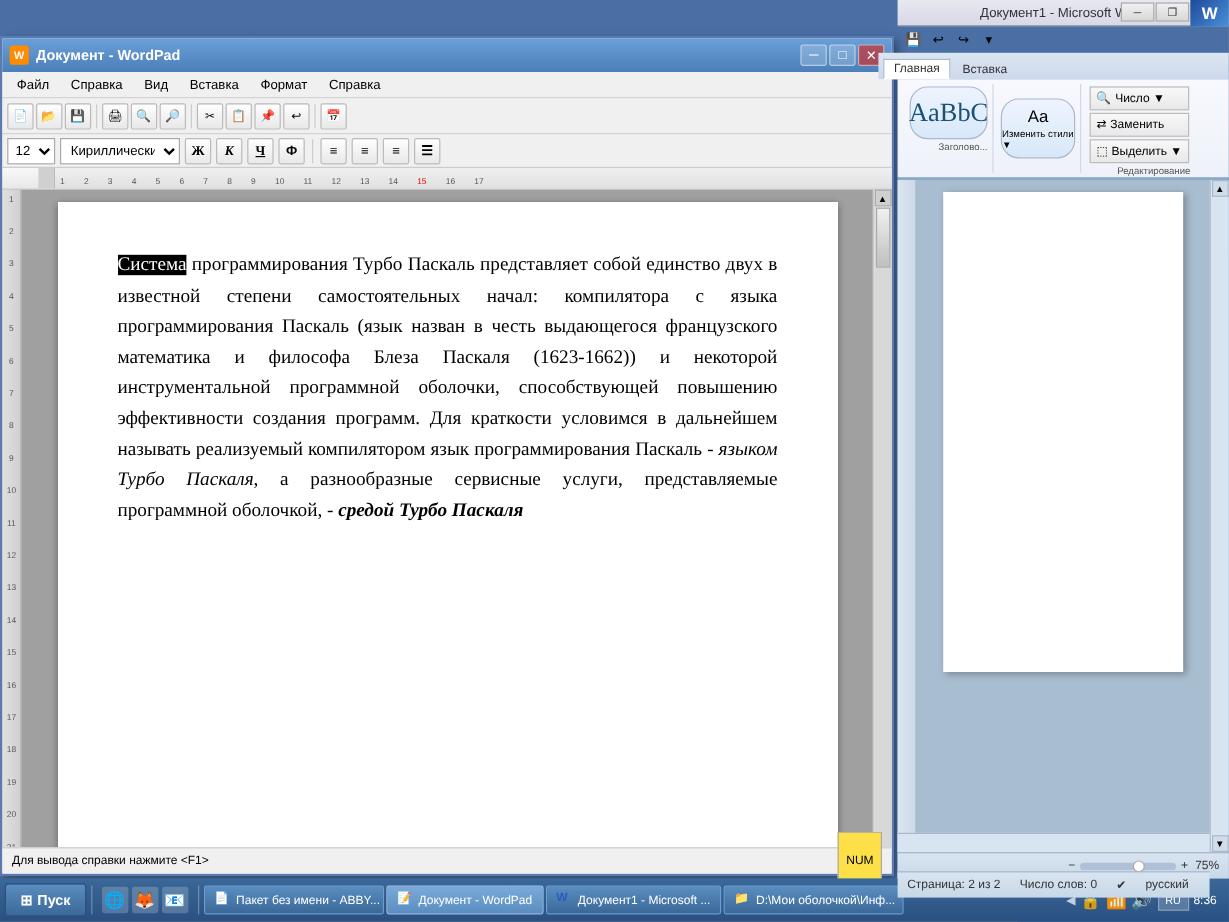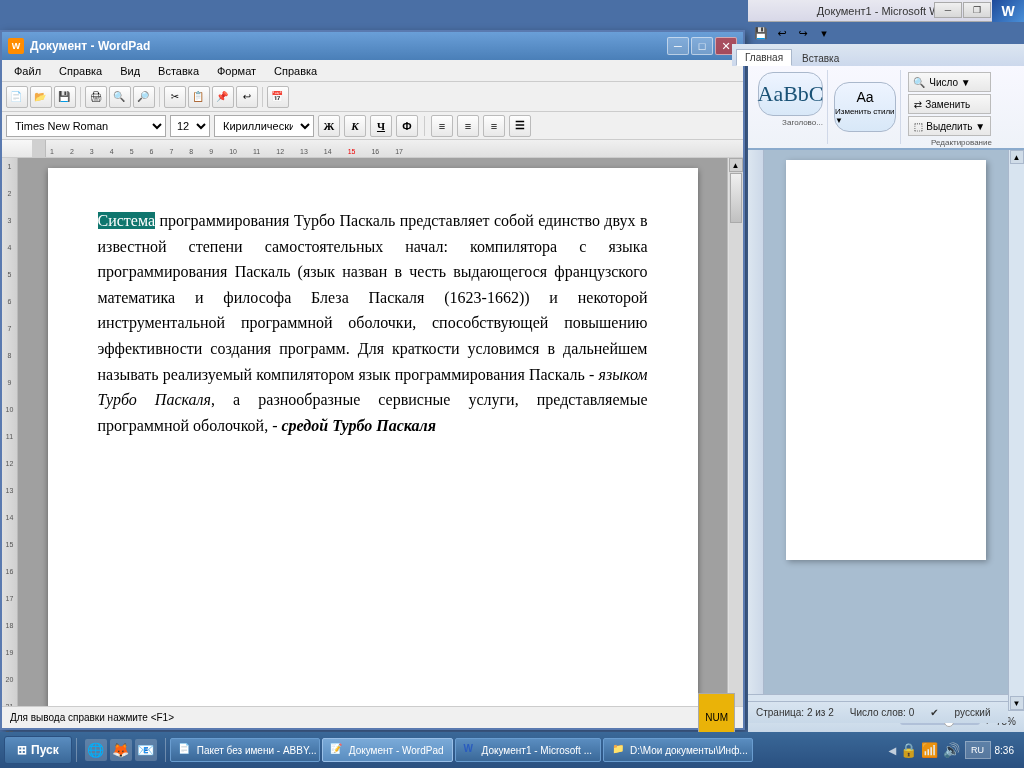--- a/index.html
+++ b/index.html
@@ -207,21 +207,21 @@
     }
 
     .doc-text {
       font-family: 'Times New Roman', serif;
       font-size: 12pt;
       line-height: 1.6;
       text-align: justify;
     }
 
     .word-highlighted {
-      background: #0f766e;
+      background: #000000;
       color: white;
     }
 
     .italic-text { font-style: italic; }
     .bold-italic { font-weight: bold; font-style: italic; }
 
     
     .right-scrollbar {
       width: 16px;
       background: #e0e0e0;
@@ -260,21 +260,21 @@
       border-top: 1px solid #ccc;
       display: flex;
       align-items: center;
       padding: 0 8px;
       justify-content: space-between;
       font-size: 10px;
     }
     .status-num {
       border: 1px solid #aaa;
       padding: 18px 6px;
-      background: #eab308;
+      background: #fde047;
     }
 
     
     .taskbar {
       position: absolute;
       bottom: 0; left: 0; right: 0;
       height: 36px;
       background: linear-gradient(to bottom, #3a6898, #2a5080);
       display: flex;
       align-items: center;
@@ -640,23 +640,20 @@
     <div class="tb-separator"></div>
     <div class="tb-btn">✂</div>
     <div class="tb-btn">📋</div>
     <div class="tb-btn">📌</div>
     <div class="tb-btn">↩</div>
     <div class="tb-separator"></div>
     <div class="tb-btn">📅</div>
   </div>
 
   <div class="wordpad-formatbar">
-    <select class="font-select">
-      <option>Times New Roman</option>
-    </select>
     <select class="size-select">
       <option>12</option>
     </select>
     <select class="charset-select">
       <option>Кириллический</option>
     </select>
     <div class="format-btn" style="font-family: serif;">Ж</div>
     <div class="format-btn" style="font-style:italic; font-family: serif;">К</div>
     <div class="format-btn" style="text-decoration:underline; font-family: serif;">Ч</div>
     <div class="format-btn">Ф</div>
@@ -855,32 +852,32 @@
     <div class="taskbar-win active">
       <span class="taskbar-win-icon">📝</span>
       <span>Документ - WordPad</span>
     </div>
     <div class="taskbar-win">
       <span class="taskbar-win-icon" style="font-weight:bold; color:#2a5cbf;">W</span>
       <span>Документ1 - Microsoft ...</span>
     </div>
     <div class="taskbar-win">
       <span class="taskbar-win-icon">📁</span>
-      <span>D:\Мои документы\Инф...</span>
+      <span>D:\Мои оболочкой\Инф...</span>
     </div>
   </div>
 
   <div class="system-tray">
     <span style="color:rgba(255,255,255,0.7); font-size:10px; cursor:pointer;">◀</span>
     <span class="tray-icon">🔒</span>
     <span class="tray-icon">📶</span>
     <span class="tray-icon">🔊</span>
     <div class="lang-btn">RU</div>
     <div class="tray-time">8:36</div>
   </div>
 </div>
 
-<div style="position:absolute; bottom:45px; left:748px; right:16px; height:22px; background:linear-gradient(to bottom, #d8e4f0, #c8d8e8); border-top:1px solid #aab8cc; display:flex; align-items:center; padding:0 8px; gap:16px; font-size:10px; color:#333;">
+<div style="position:absolute; bottom:20px; left:748px; right:16px; height:22px; background:linear-gradient(to bottom, #d8e4f0, #c8d8e8); border-top:1px solid #aab8cc; display:flex; align-items:center; padding:0 8px; gap:16px; font-size:10px; color:#333;">
   <span>Страница: 2 из 2</span>
   <span>Число слов: 0</span>
   <span>✔</span>
   <span>русский</span>
 </div>
 
 </body></html>

